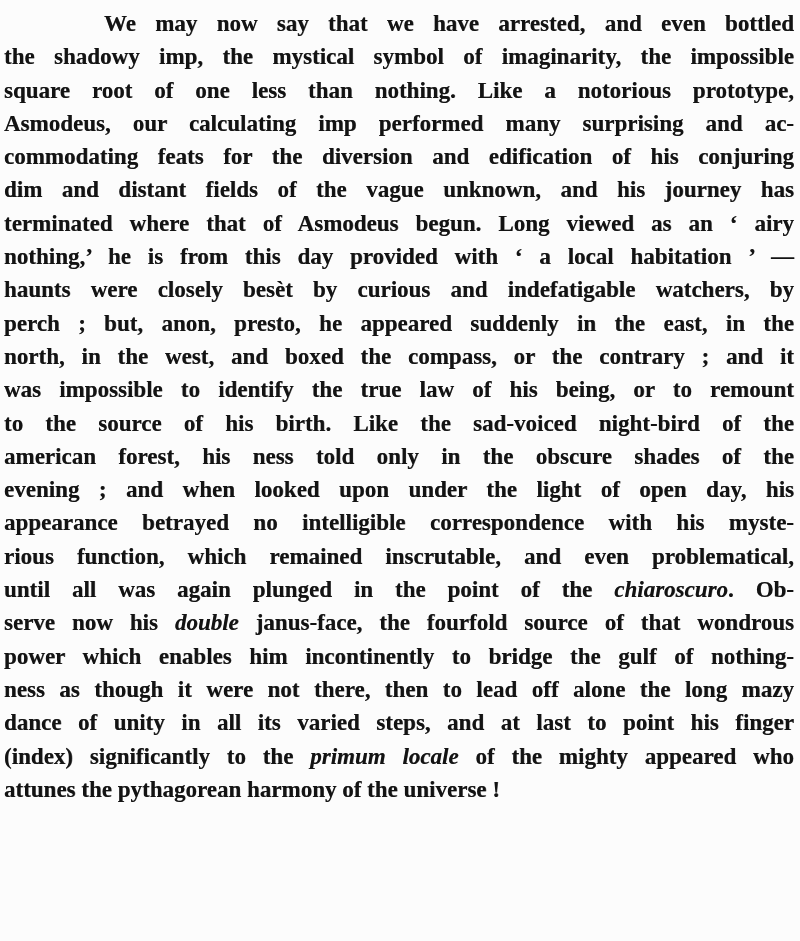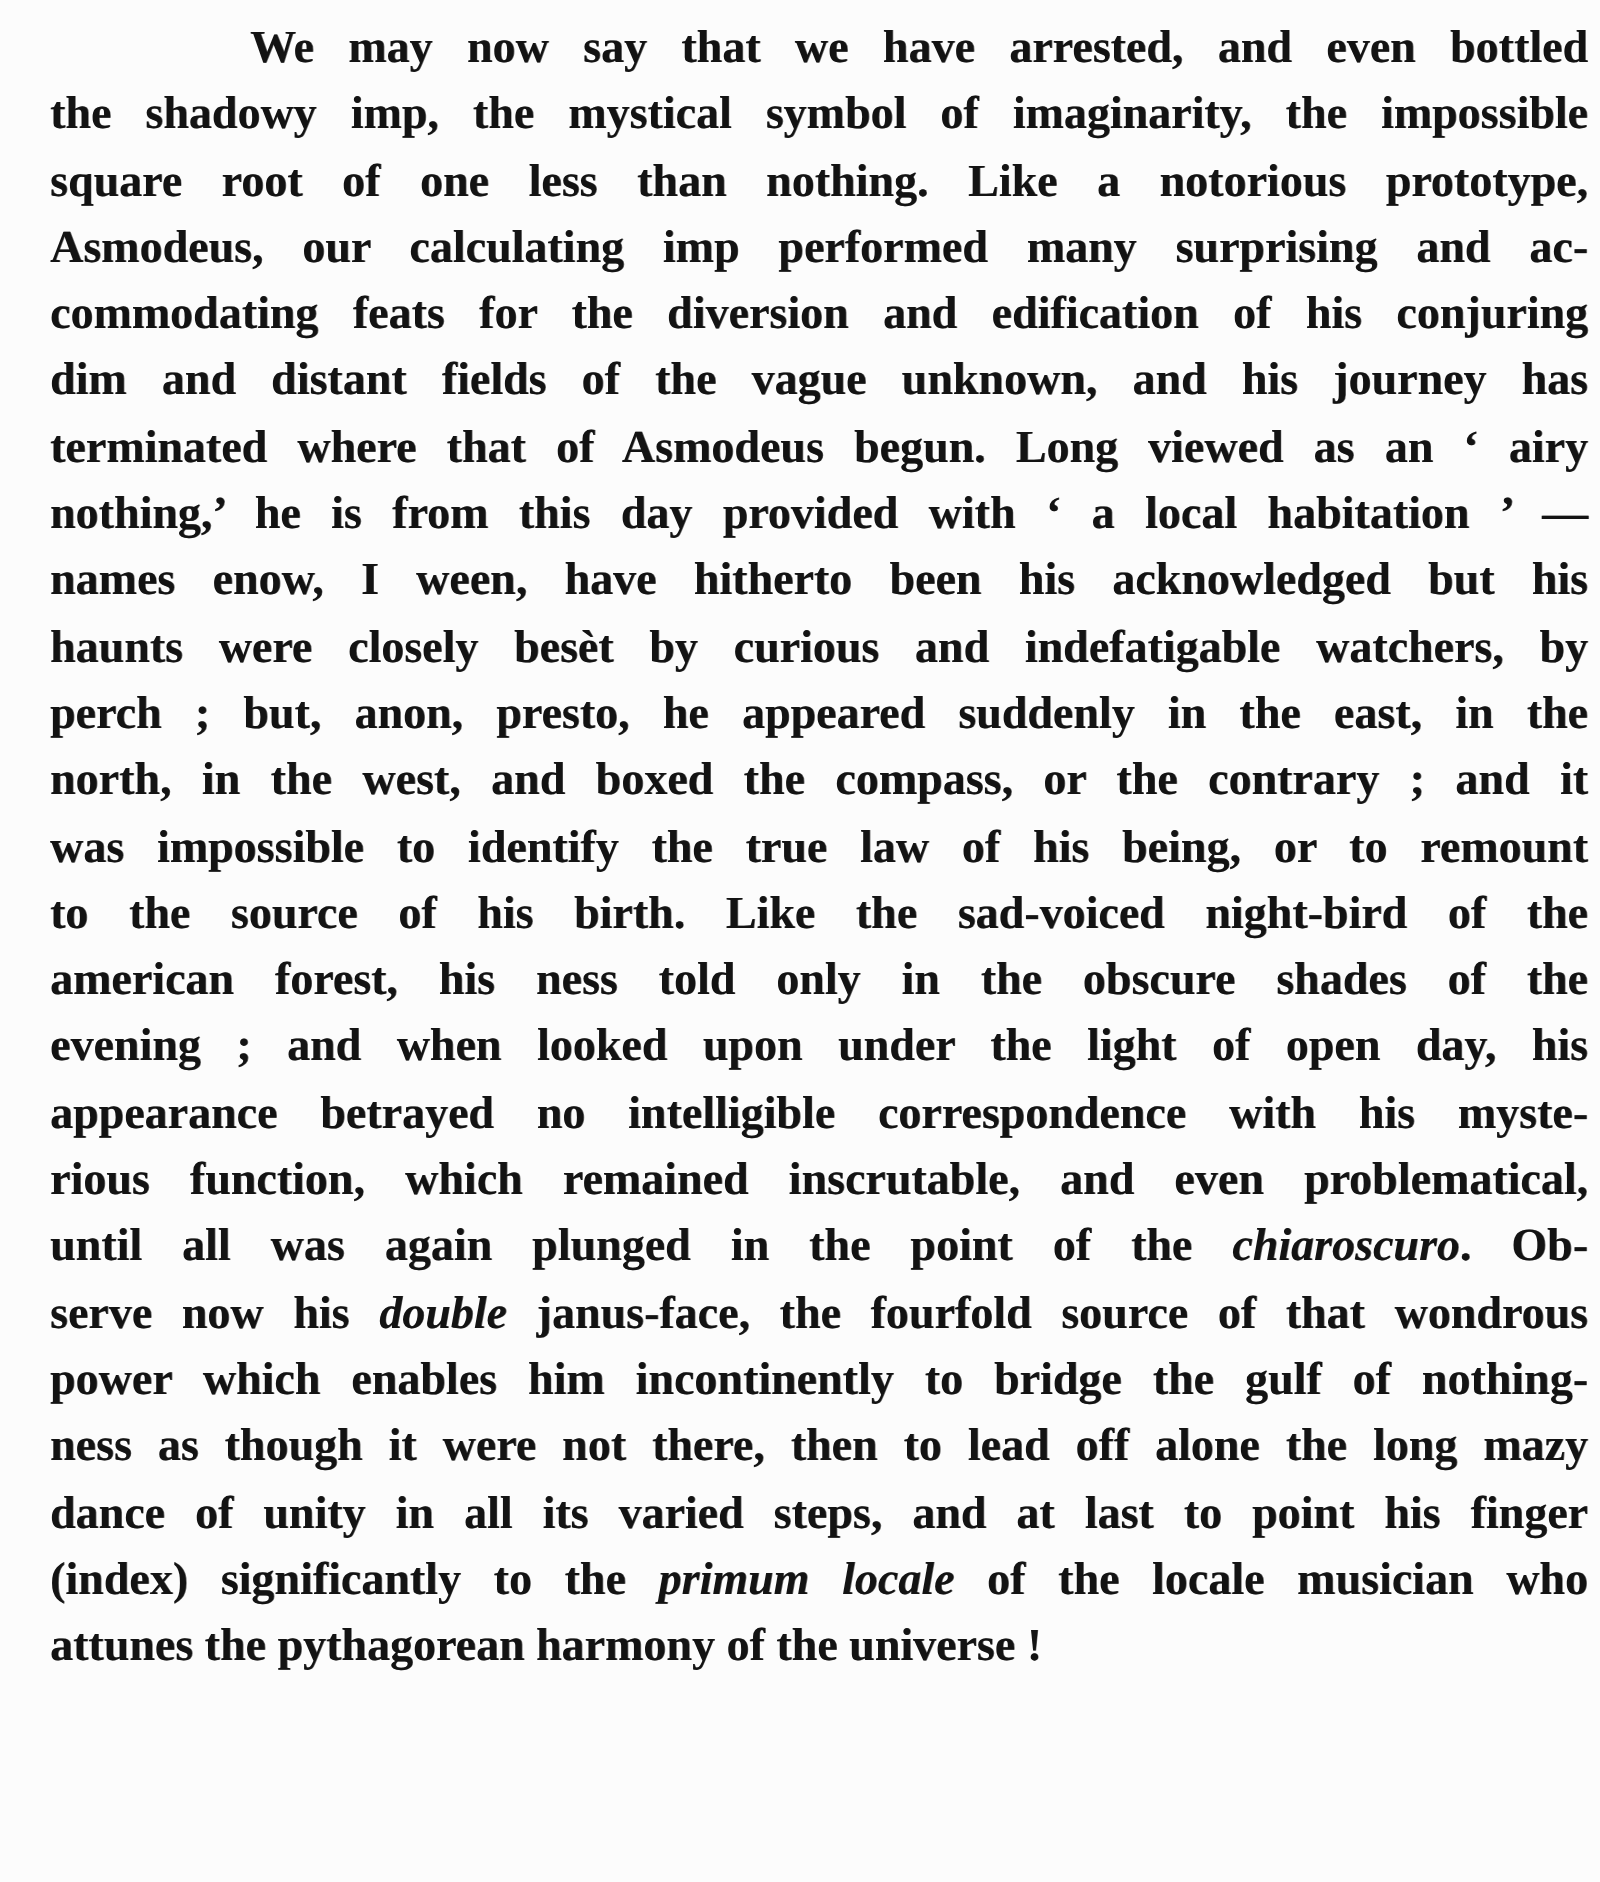--- a/index.html
+++ b/index.html
@@ -27,21 +27,20 @@
     font-family: "Liberation Serif", "DejaVu Serif", serif;
     font-weight: 700;
     font-size: 23px;
     line-height: 33.3px;
     height: 33.3px;
     text-align: justify;
     text-align-last: justify;
     white-space: normal;
     overflow: visible;
     text-shadow: 0.35px 0 0 rgba(0,0,0,0.55);
-    margin-left: 21px;
   }
   .line.last {
     text-align-last: left;
     font-family: Liberation Serif, serif;
   }
   .line em {
     font-weight: 700;
   }
 </style>
 </head>
@@ -50,31 +49,30 @@
 <div class="page">
   <div class="paragraph" id="paragraph" style="color: rgb(19, 19, 19);">
       <div class="line first" style="padding-left: 100px;"><span>We may now say that we have arrested, and even bottled</span></div>
       <div class="line"><span>the shadowy imp, the mystical symbol of imaginarity, the impossible</span></div>
       <div class="line"><span>square root of one less than nothing. Like a notorious prototype,</span></div>
       <div class="line"><span>Asmodeus, our calculating imp performed many surprising and ac-</span></div>
       <div class="line"><span>commodating feats for the diversion and edification of his conjuring</span></div>
       <div class="line"><span>dim and distant fields of the vague unknown, and his journey has</span></div>
       <div class="line"><span>terminated where that of Asmodeus begun. Long viewed as an ‘ airy</span></div>
       <div class="line"><span>nothing,’ he is from this day provided with ‘ a local habitation ’ —</span></div>
-      <div class="line"><span>names enow, I ween, have hitherto been his acknowledged but his</span></div>
       <div class="line"><span>haunts were closely besèt by curious and indefatigable watchers, by</span></div>
       <div class="line"><span>perch ; but, anon, presto, he appeared suddenly in the east, in the</span></div>
       <div class="line"><span>north, in the west, and boxed the compass, or the contrary ; and it</span></div>
       <div class="line"><span>was impossible to identify the true law of his being, or to remount</span></div>
       <div class="line"><span>to the source of his birth. Like the sad-voiced night-bird of the</span></div>
       <div class="line"><span>american forest, his ness told only in the obscure shades of the</span></div>
       <div class="line"><span>evening ; and when looked upon under the light of open day, his</span></div>
       <div class="line"><span>appearance betrayed no intelligible correspondence with his myste-</span></div>
       <div class="line"><span>rious function, which remained inscrutable, and even problematical,</span></div>
       <div class="line"><span>until all was again plunged in the point of the </span><em>chiaroscuro</em><span>. Ob-</span></div>
       <div class="line"><span>serve now his </span><em>double</em><span> janus-face, the fourfold source of that wondrous</span></div>
       <div class="line"><span>power which enables him incontinently to bridge the gulf of nothing-</span></div>
       <div class="line"><span>ness as though it were not there, then to lead off alone the long mazy</span></div>
       <div class="line"><span>dance of unity in all its varied steps, and at last to point his finger</span></div>
-      <div class="line"><span>(index) significantly to the </span><em>primum locale</em><span> of the locale musician who</span></div>
+      <div class="line"><span>(index) significantly to the </span><em>primum locale</em><span> of the mighty appeared who</span></div>
       <div class="line last"><span>attunes the pythagorean harmony of the universe !</span></div>
     </div>
 </div>
 
 </body></html>

